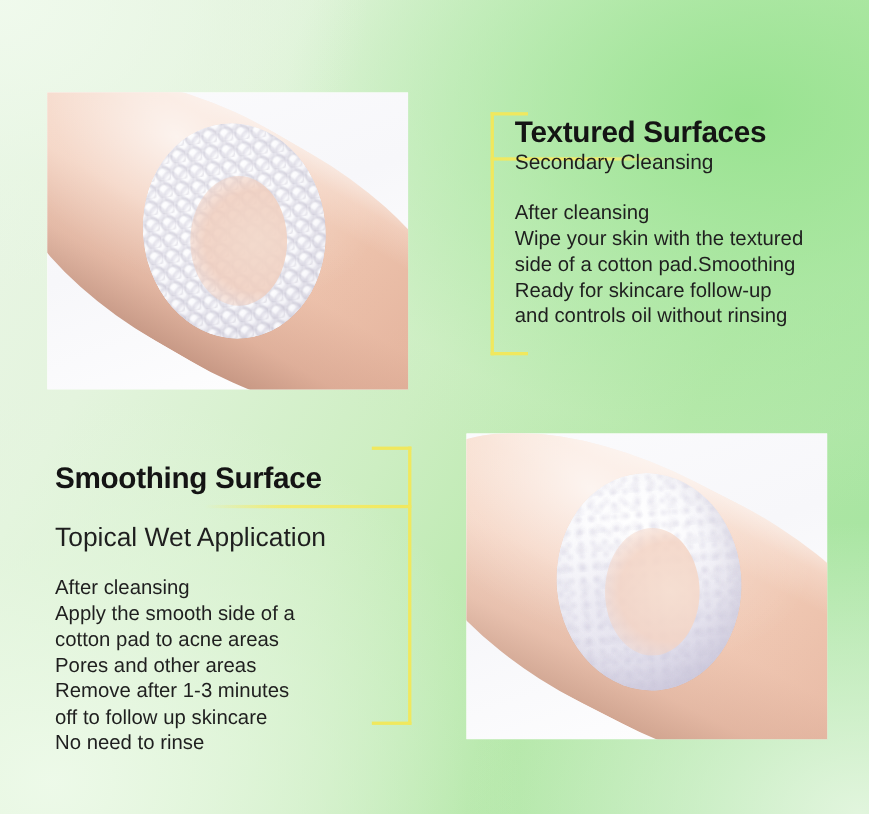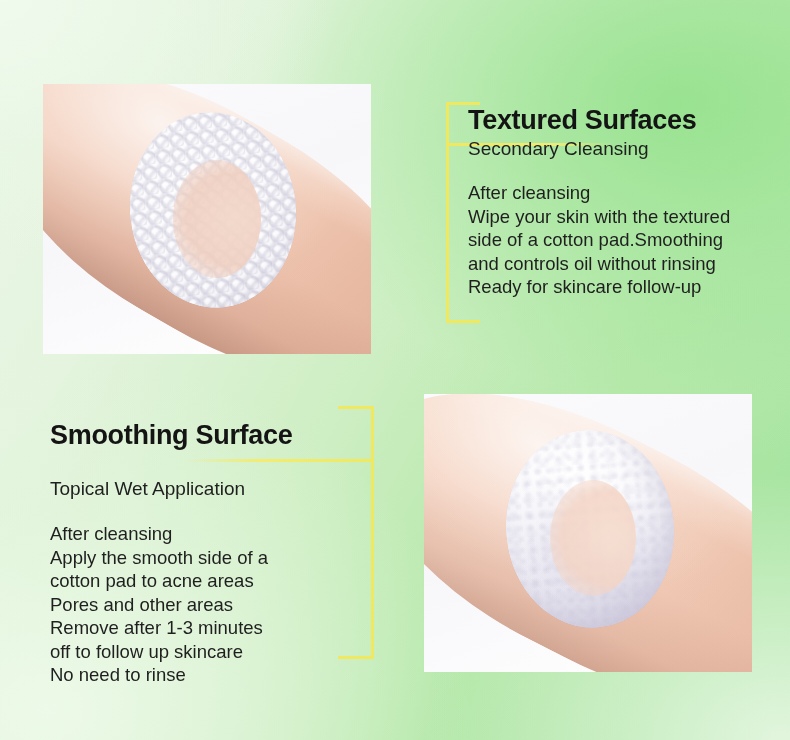--- a/index.html
+++ b/index.html
@@ -299,21 +299,21 @@
   #block-textured .body-line { font-size: 18.5px; line-height: 23.5px; }
 
   
   #block-smooth {
     left: 50px;
     top: 418px;
     width: 320px;
     text-align: left;
   }
   #block-smooth .title { font-size: 27px; line-height: 34px; }
-  #block-smooth .subtitle { font-size: 19px; line-height: 24px; margin-top: 25px; }
+  #block-smooth .subtitle { font-size: 24px; line-height: 24px; margin-top: 25px; }
   #block-smooth .body { margin-top: 21px; }
   #block-smooth .body-line { font-size: 18.5px; line-height: 23.5px; }
 </style>
 </head>
 <body>
 
 <div id="poster">
 
   <div class="bg-base"></div>
   <div class="bg-glow-tr"></div>
@@ -339,22 +339,22 @@
   <div class="rule rule-h rule-fade-right" style="left:446px; top:143px; width:168px;"></div>
   <div class="rule rule-h" style="left:446px; top:320px; width:34px;"></div>
 
   <div class="block" id="block-textured">
     <div class="title">Textured Surfaces</div>
     <div class="subtitle">Secondary Cleansing</div>
     <div class="body">
       <div class="body-line">After cleansing</div>
       <div class="body-line">Wipe your skin with the textured</div>
       <div class="body-line">side of a cotton pad.Smoothing</div>
+      <div class="body-line">Ready for skincare follow-up</div>
       <div class="body-line">and controls oil without rinsing</div>
-      <div class="body-line">Ready for skincare follow-up</div>
     </div>
   </div>
 
   <div class="rule rule-v" style="left:371px; top:406px; height:253px;"></div>
   <div class="rule rule-h" style="left:338px; top:406px; width:36px;"></div>
   <div class="rule rule-h rule-fade-left" style="left:186px; top:459px; width:188px;"></div>
   <div class="rule rule-h" style="left:338px; top:656px; width:36px;"></div>
 
   <div class="block" id="block-smooth">
     <div class="title">Smoothing Surface</div>

